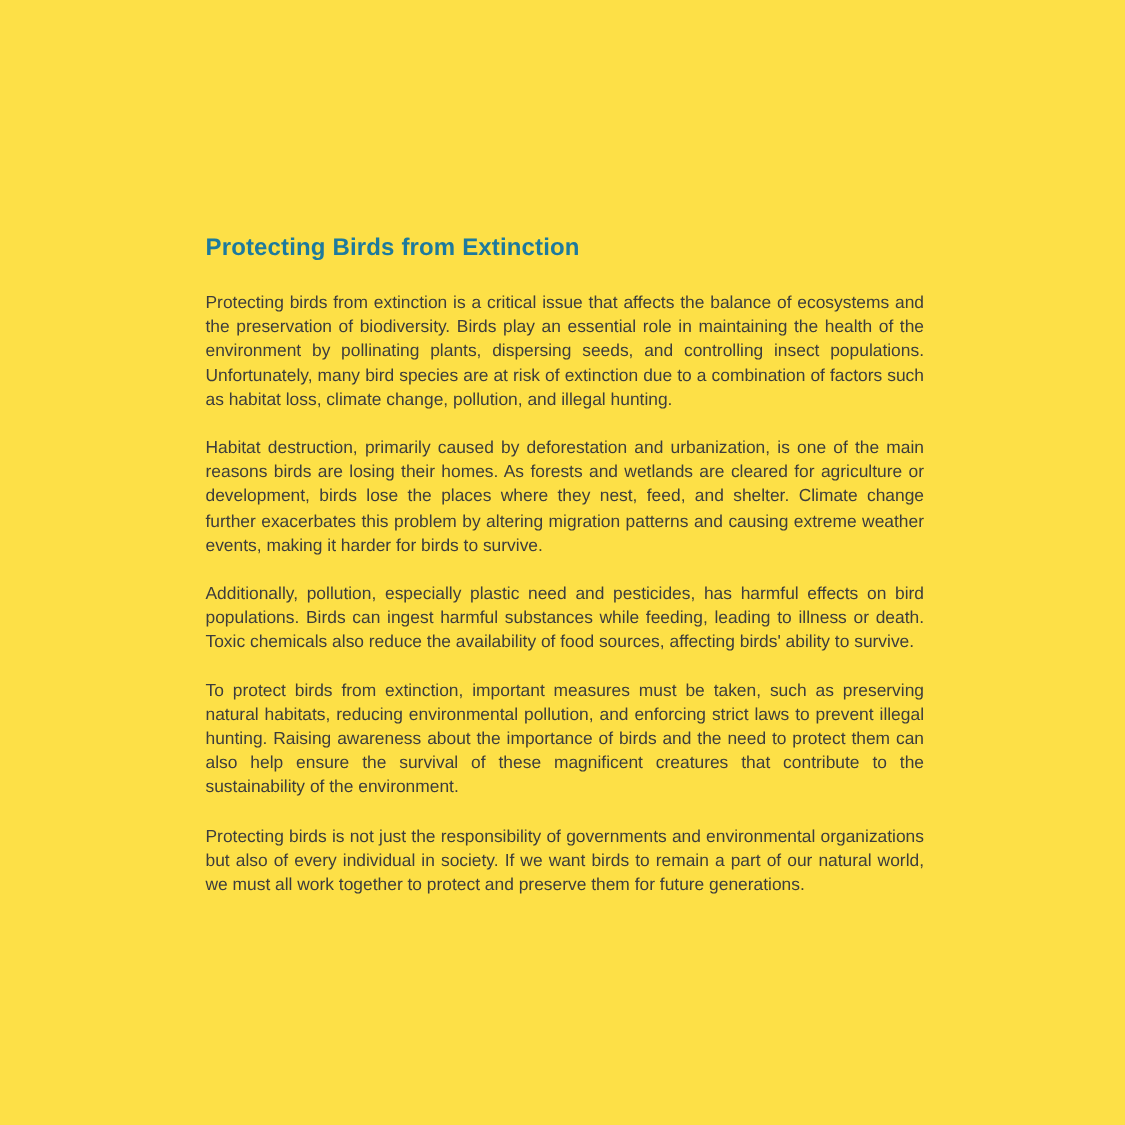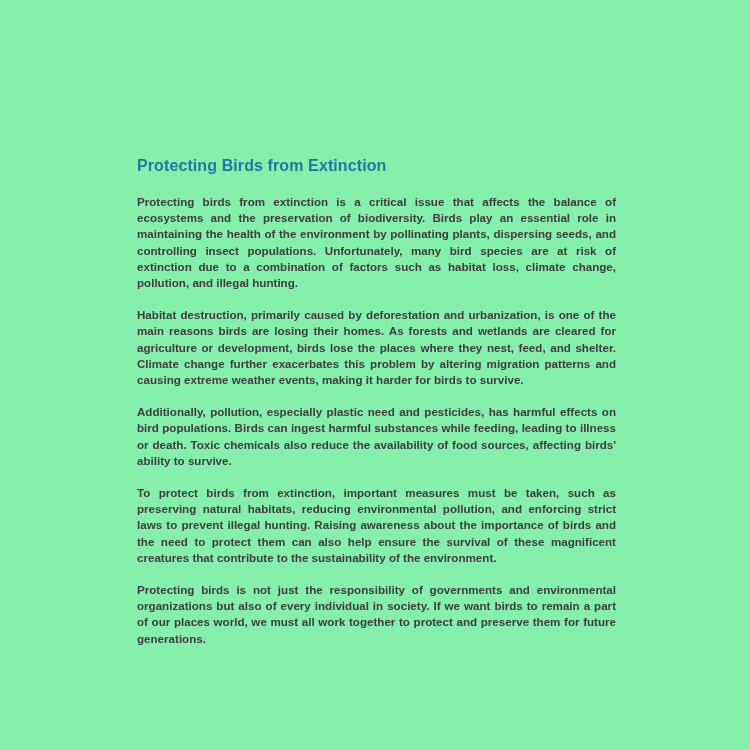--- a/index.html
+++ b/index.html
@@ -9,50 +9,49 @@
   }
   body {
     width: 750px;
     height: 750px;
     font-family: "Liberation Sans", "DejaVu Sans", sans-serif;
     overflow: hidden;
   }
   .page {
     width: 750px;
     height: 750px;
-    background: #86efac;
+    background: #fde047;
     box-sizing: border-box;
     padding: 157px 134px 0 137px;
   }
   .doc-title {
     font-size: 16px;
     font-weight: 700;
     color: #1d7a9e;
     margin: 0 0 19px 0;
     letter-spacing: 0.1px;
   }
   .doc-paragraph {
     font-size: 11.6px;
     line-height: 16.2px;
     color: #3d3d3d;
     text-align: justify;
     margin: 0 0 16px 0;
     hyphens: auto;
-    font-weight: bold;
     -webkit-hyphens: auto;
   }
 </style>
 </head>
 <body>
 
 <div class="page">
   <h1 class="doc-title">Protecting Birds from Extinction</h1>
 
   <p class="doc-paragraph">Protecting birds from extinction is a critical issue that affects the balance of ecosystems and the preservation of biodiversity. Birds play an essential role in maintaining the health of the environment by pollinating plants, dispersing seeds, and controlling insect populations. Unfortunately, many bird species are at risk of extinction due to a combination of factors such as habitat loss, climate change, pollution, and illegal hunting.</p>
 
   <p class="doc-paragraph">Habitat destruction, primarily caused by deforestation and urbanization, is one of the main reasons birds are losing their homes. As forests and wetlands are cleared for agriculture or development, birds lose the places where they nest, feed, and shelter. Climate change further exacerbates this problem by altering migration patterns and causing extreme weather events, making it harder for birds to survive.</p>
 
   <p class="doc-paragraph">Additionally, pollution, especially plastic need and pesticides, has harmful effects on bird populations. Birds can ingest harmful substances while feeding, leading to illness or death. Toxic chemicals also reduce the availability of food sources, affecting birds' ability to survive.</p>
 
   <p class="doc-paragraph">To protect birds from extinction, important measures must be taken, such as preserving natural habitats, reducing environmental pollution, and enforcing strict laws to prevent illegal hunting. Raising awareness about the importance of birds and the need to protect them can also help ensure the survival of these magnificent creatures that contribute to the sustainability of the environment.</p>
 
-  <p class="doc-paragraph">Protecting birds is not just the responsibility of governments and environmental organizations but also of every individual in society. If we want birds to remain a part of our places world, we must all work together to protect and preserve them for future generations.</p>
+  <p class="doc-paragraph">Protecting birds is not just the responsibility of governments and environmental organizations but also of every individual in society. If we want birds to remain a part of our natural world, we must all work together to protect and preserve them for future generations.</p>
 </div>
 
 </body></html>

